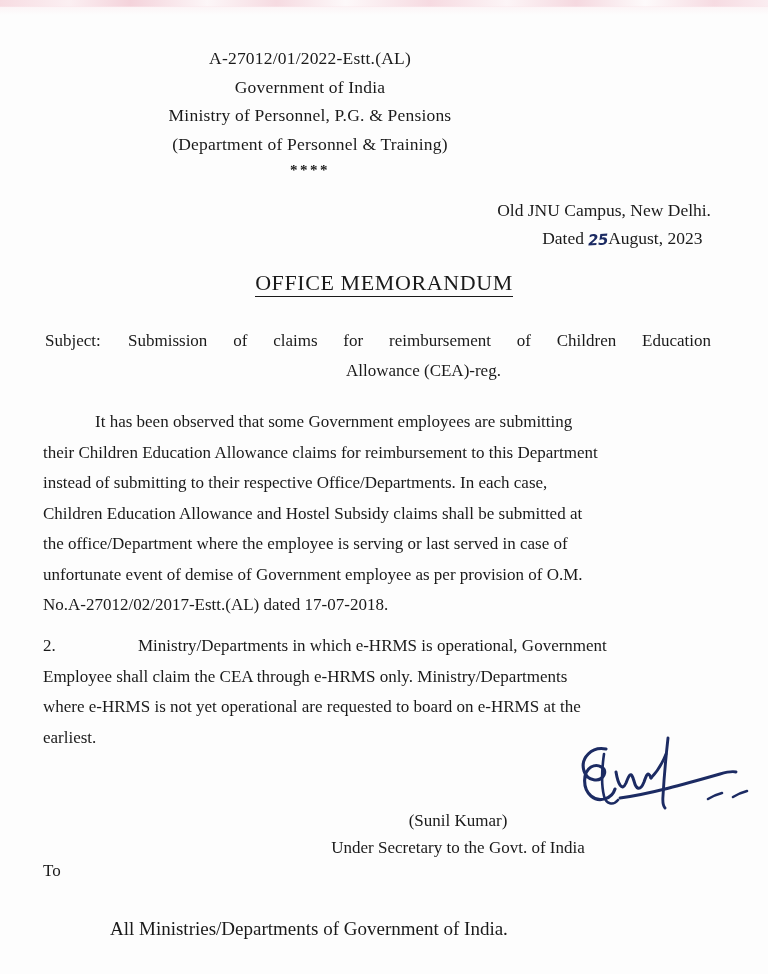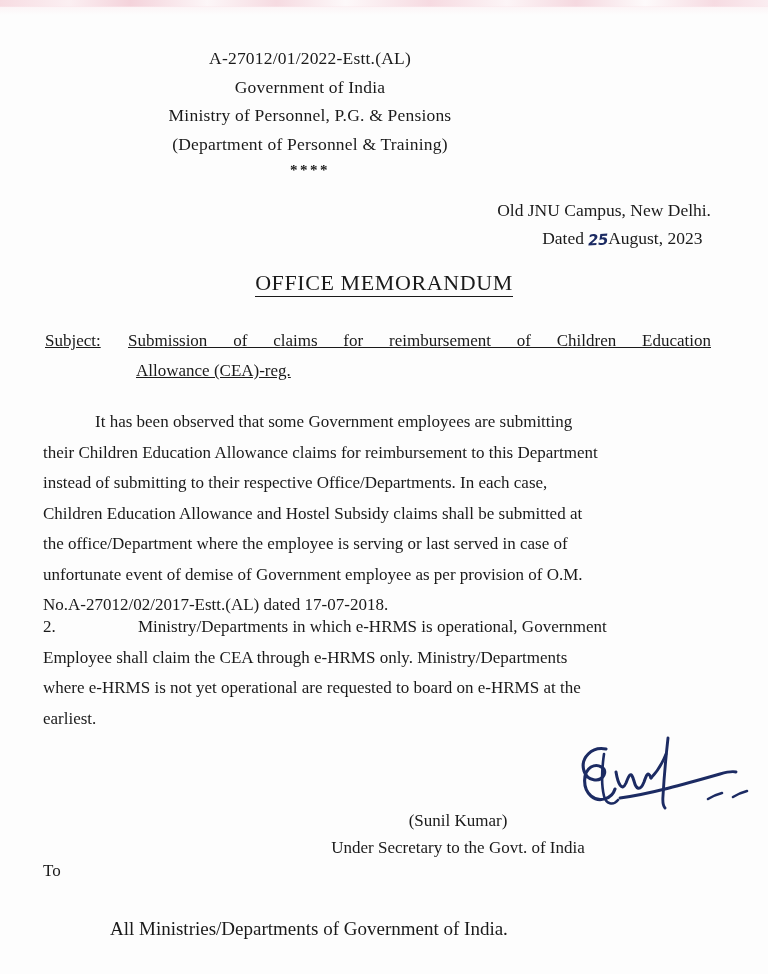--- a/index.html
+++ b/index.html
@@ -123,54 +123,53 @@
   
   .subject {
     position: absolute;
     top: 326px;
     left: 45px;
     width: 666px;
   }
   .subject-row {
     display: flex;
     align-items: flex-start;
-    text-decoration: underline;
   }
   .subject-label {
     width: 83px;
     flex: 0 0 83px;
     font-size: 17px;
     line-height: 30px;
   }
   .subject-body {
     flex: 1;
     font-size: 17px;
     line-height: 30px;
   }
   .subject-body .sl1 {
     text-align: justify;
     text-align-last: justify;
   }
   .subject-body .sl2 {
-    text-align: left;
+    text-align: center;
     margin-left: 8px;
   }
 
   
   .para {
     position: absolute;
     left: 43px;
     width: 668px;
     font-size: 17px;
     line-height: 30.5px;
     text-align: justify;
   }
   .para-1 { top: 407px; }
   .para-1 .indent { display: inline-block; width: 52px; }
-  .para-2 { top: 612px; }
+  .para-2 { top: 631px; }
   .para-2 .numlabel { display: inline-block; width: 95px; }
 
   .para .lastline { text-align-last: left; }
 
   
   .sig-wrap {
     position: absolute;
     top: 736px;
     left: 560px;
     width: 205px;

